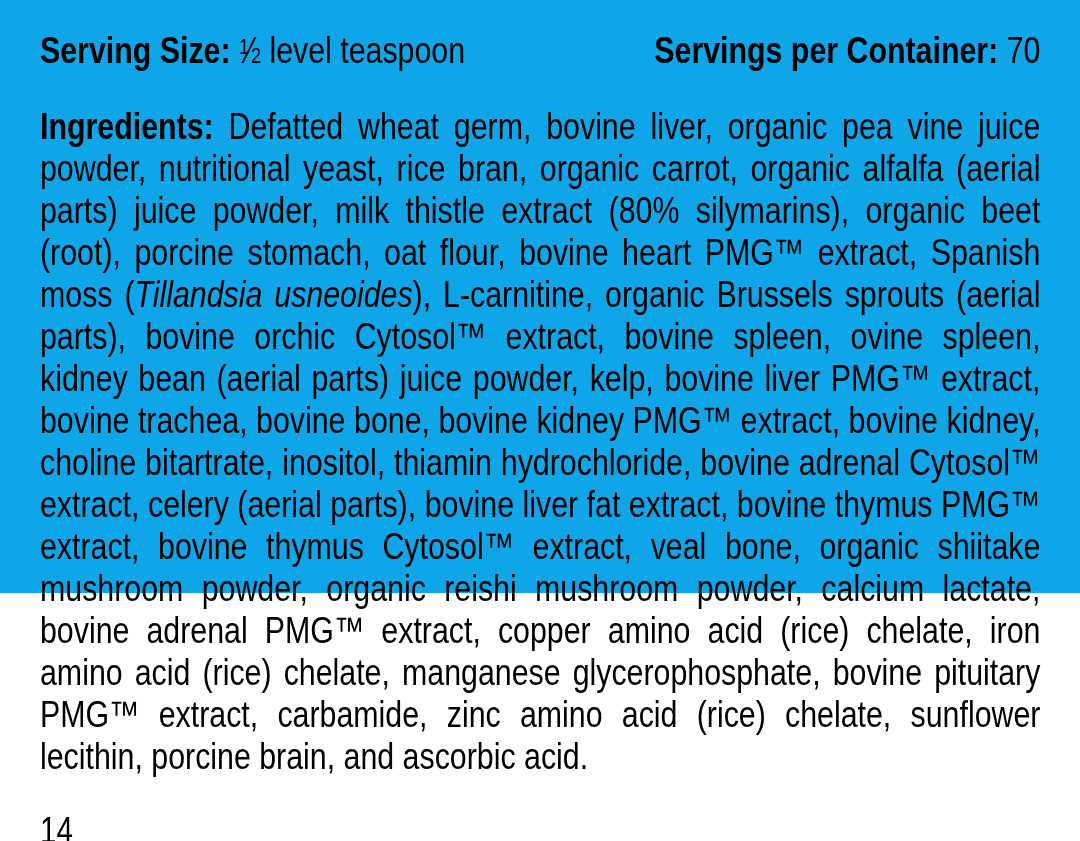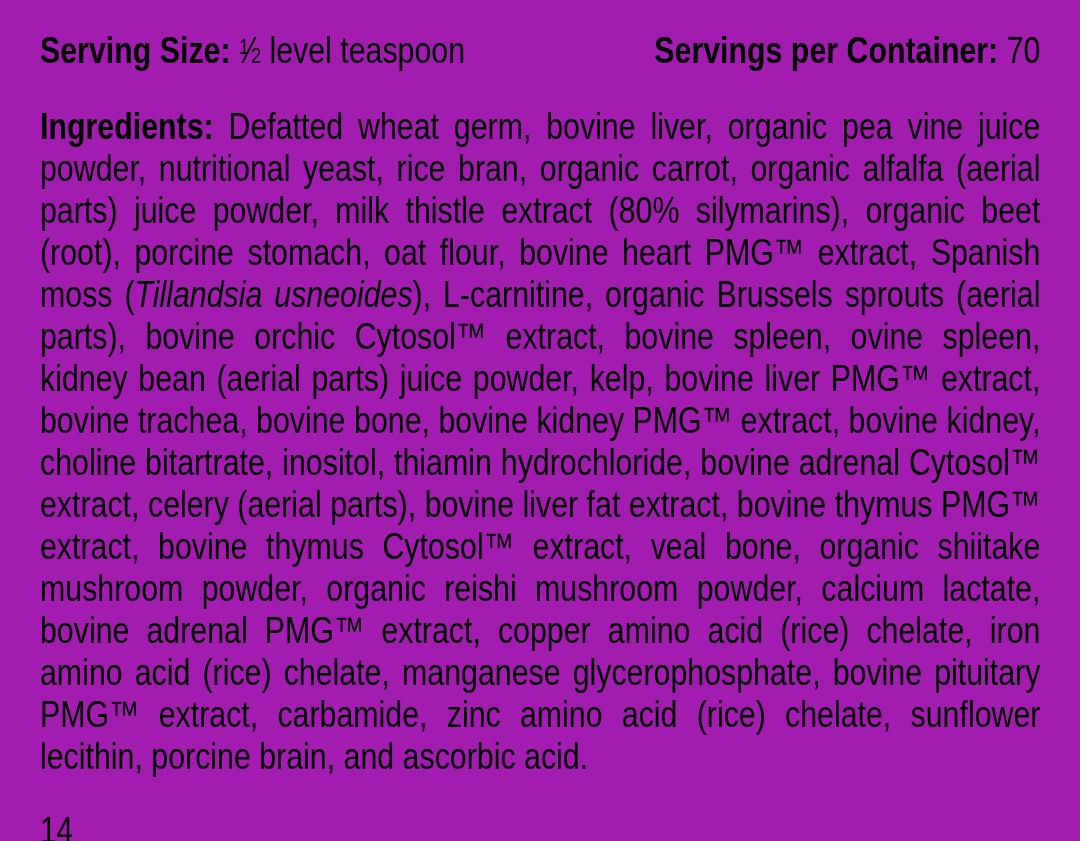--- a/index.html
+++ b/index.html
@@ -11,22 +11,22 @@
   body {
     width: 1080px;
     height: 841px;
     font-family: "Liberation Sans", sans-serif;
     color: #000000;
     overflow: hidden;
   }
   .sheet {
     position: relative;
     width: 1080px;
-    height: 841px;
-    background: #a21caf;
+    height: 593px;
+    background: #0ea5e9;
     text-decoration: underline;
   }
   
   .scale-wrap {
     position: absolute;
     left: 40px;
     top: 28px;
     width: 1220px;
     transform: scaleX(0.82);
     transform-origin: left top;

